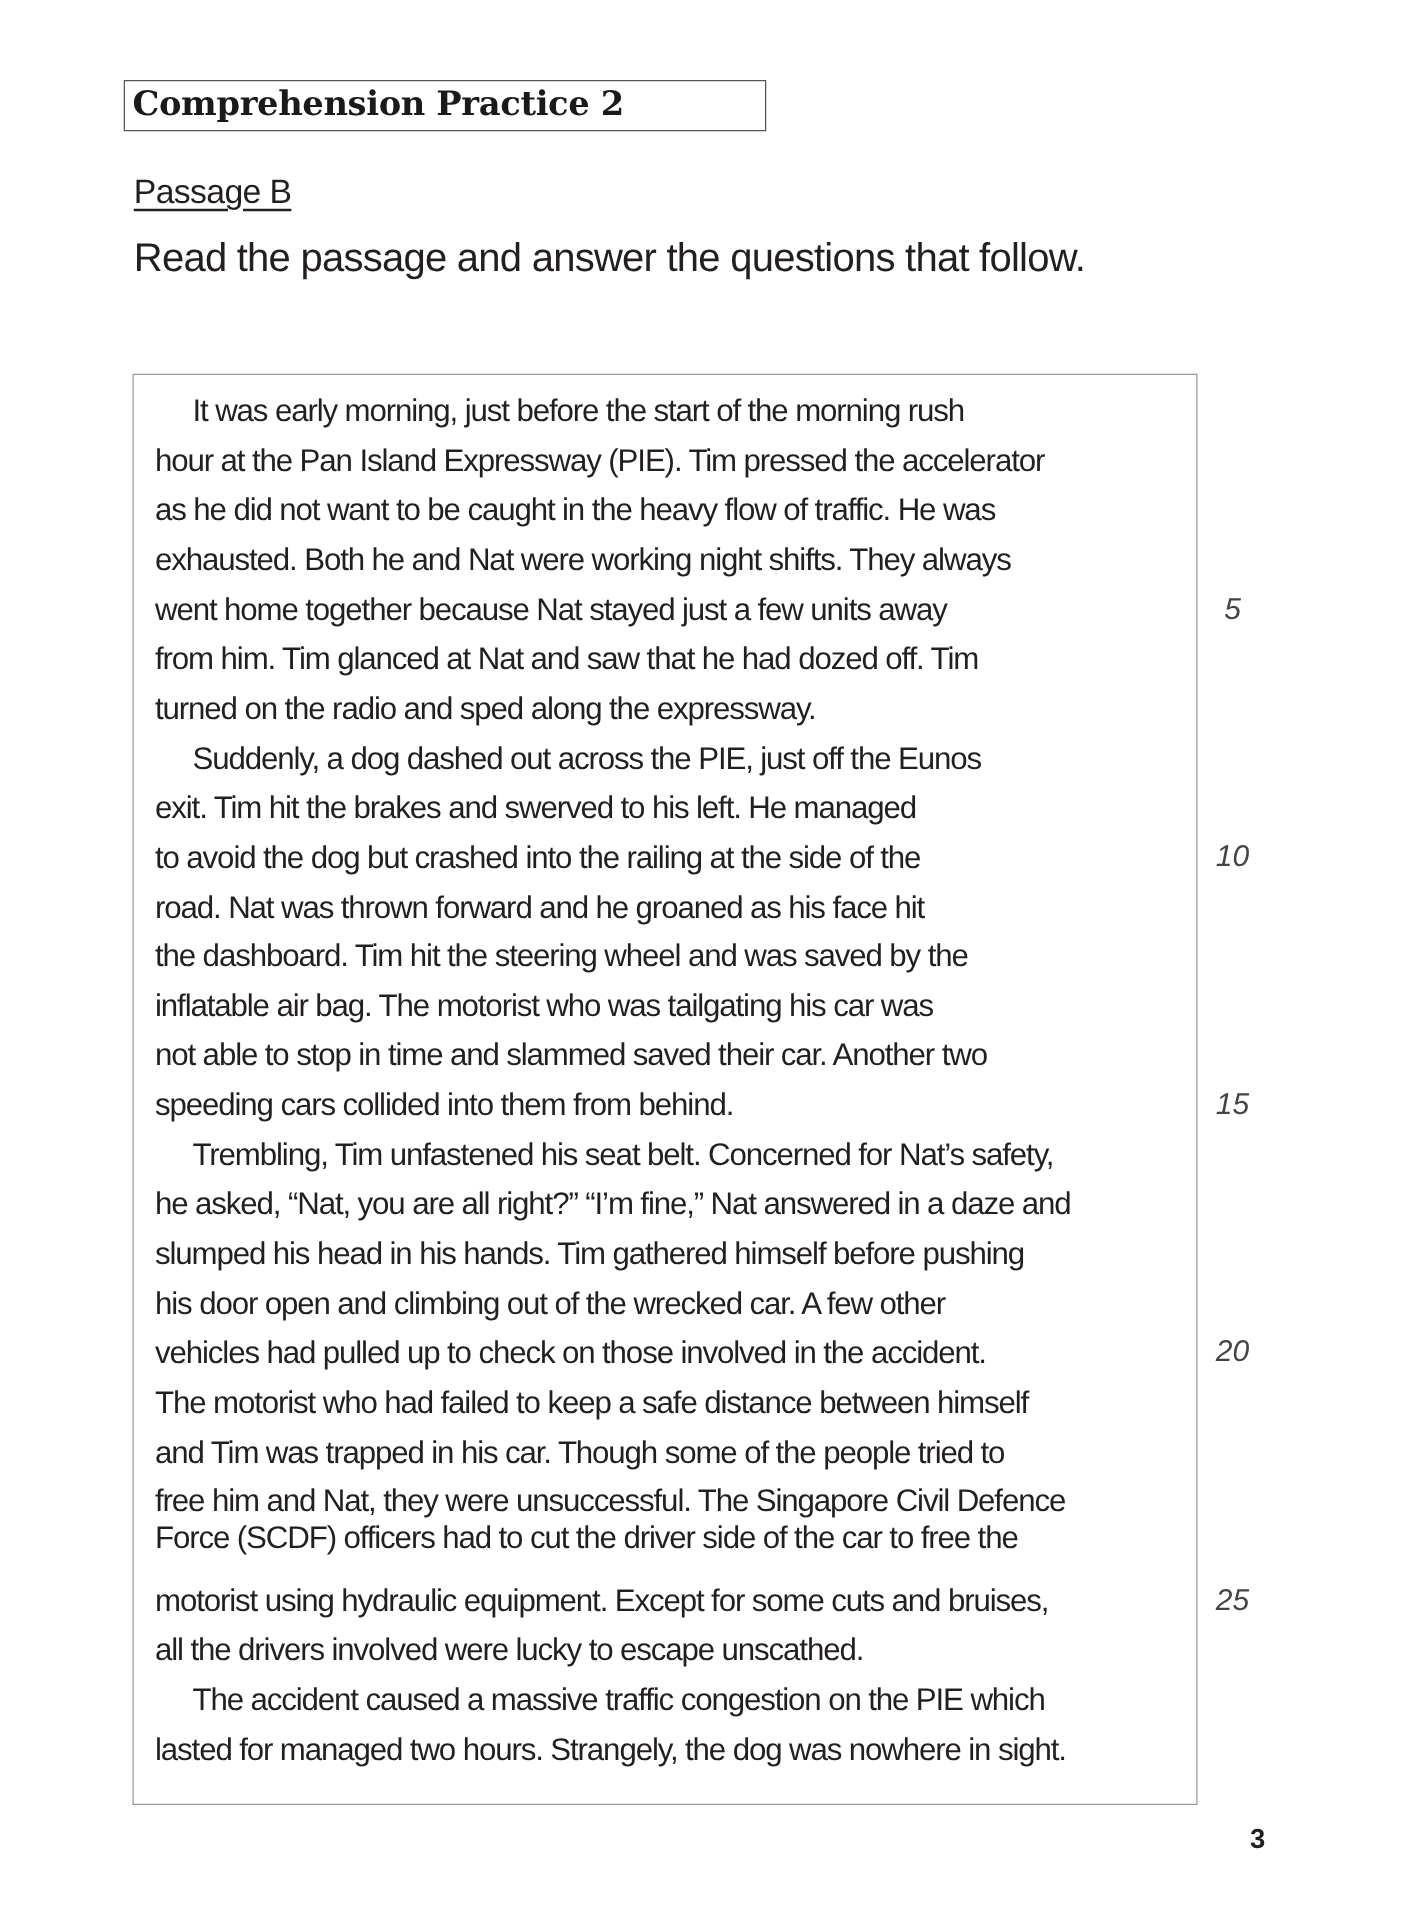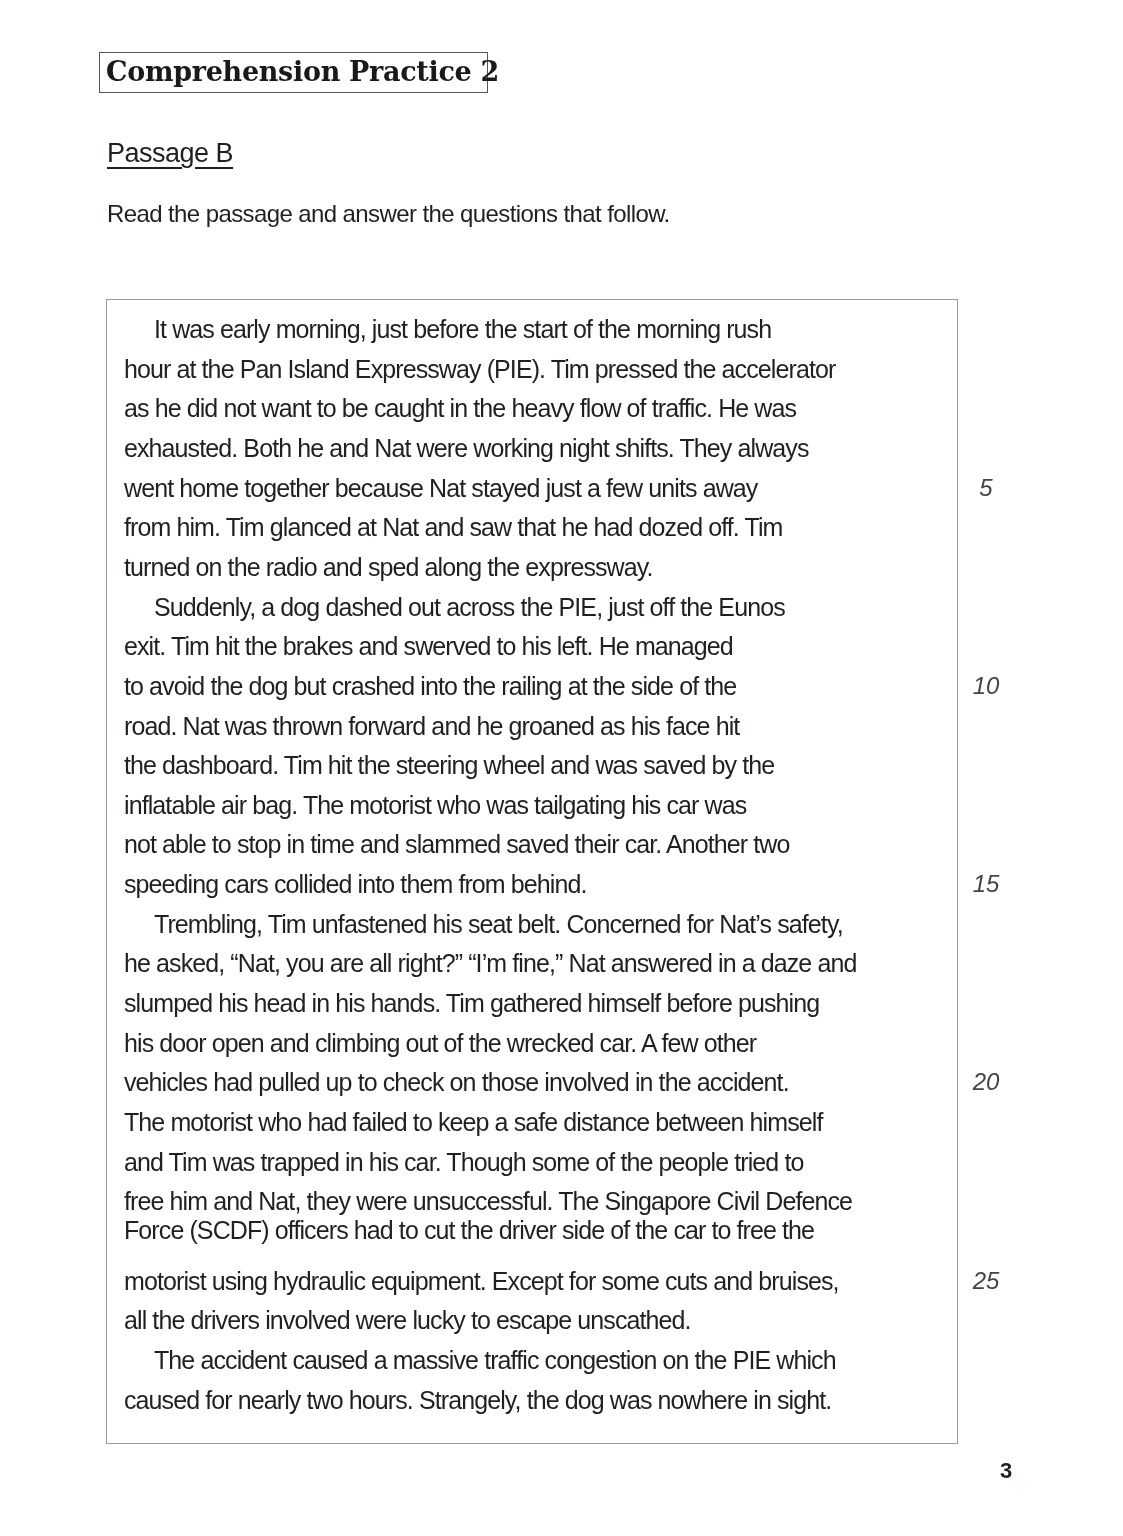--- a/index.html
+++ b/index.html
@@ -1,32 +1,32 @@
 <!DOCTYPE html>
 <html><head>
 <meta charset="utf-8">
 <style>
   html, body { margin: 0; padding: 0; background: #ffffff; }
   body { width: 1123px; height: 1536px; position: relative; overflow: hidden; color: #231f20; }
   .title-box {
-    position: absolute; left: 99px; top: 52px; width: 389px; height: 41px;
+    position: absolute; left: 99px; top: 64px; width: 514px; height: 41px;
     border: 1.5px solid #555; box-sizing: border-box;
     font-family: "DejaVu Serif", serif; font-weight: bold; font-size: 27px;
     line-height: 38px; padding-left: 6px; letter-spacing: -0.3px; color: #1a1a1a;
     white-space: nowrap;
   }
   .passage-heading {
     position: absolute; left: 107px; top: 138px;
     font-family: "Liberation Sans", sans-serif; font-weight: normal; font-size: 27px;
     text-decoration: underline; text-underline-offset: 5px; text-decoration-thickness: 2px;
     letter-spacing: -0.5px;
   }
   .instruction {
     position: absolute; left: 107px; top: 188px;
-    font-family: "Liberation Sans", sans-serif; font-size: 24px; letter-spacing: -0.6px; margin-top: 12px;
+    font-family: "Liberation Sans", sans-serif; font-size: 32px; letter-spacing: -0.6px;
   }
   .passage-box {
     position: absolute; left: 106px; top: 299px; width: 852px; height: 1145px;
     border: 1.5px solid #9a9a9a; box-sizing: border-box;
   }
   .line {
     position: absolute; left: 124px; height: 40px;
     font-family: "Liberation Sans", sans-serif; font-size: 25px; letter-spacing: -0.9px;
     white-space: nowrap; line-height: 40px;
   }
@@ -73,21 +73,21 @@
     <div class="line" style="top: 983.05px;">slumped his head in his hands. Tim gathered himself before pushing</div>
     <div class="line" style="top: 1022.7px;">his door open and climbing out of the wrecked car. A few other</div>
     <div class="line" style="top: 1062.35px;">vehicles had pulled up to check on those involved in the accident.</div>
     <div class="line" style="top: 1102px;">The motorist who had failed to keep a safe distance between himself</div>
     <div class="line" style="top: 1141.65px;">and Tim was trapped in his car. Though some of the people tried to</div>
     <div class="line" style="top: 1181.3px;">free him and Nat, they were unsuccessful. The Singapore Civil Defence</div>
     <div class="line" style="top: 1210px;">Force (SCDF) officers had to cut the driver side of the car to free the</div>
     <div class="line" style="top: 1260.6px;">motorist using hydraulic equipment. Except for some cuts and bruises,</div>
     <div class="line" style="top: 1300.25px;">all the drivers involved were lucky to escape unscathed.</div>
     <div class="line indent" style="top: 1339.9px;">The accident caused a massive traffic congestion on the PIE which</div>
-    <div class="line" style="top: 1379.55px;">caused for nearly two hours. Strangely, the dog was nowhere in sight.</div>
+    <div class="line" style="top: 1379.55px;">lasted for managed two hours. Strangely, the dog was nowhere in sight.</div>
     <div class="line-number" style="top: 467.6px;">5</div>
     <div class="line-number" style="top: 665.85px;">10</div>
     <div class="line-number" style="top: 864.1px;">15</div>
     <div class="line-number" style="top: 1062.35px;">20</div>
     <div class="line-number" style="top: 1260.6px;">25</div>
   </div>
 
 <div class="page-number">3</div>
 
 </body></html>

